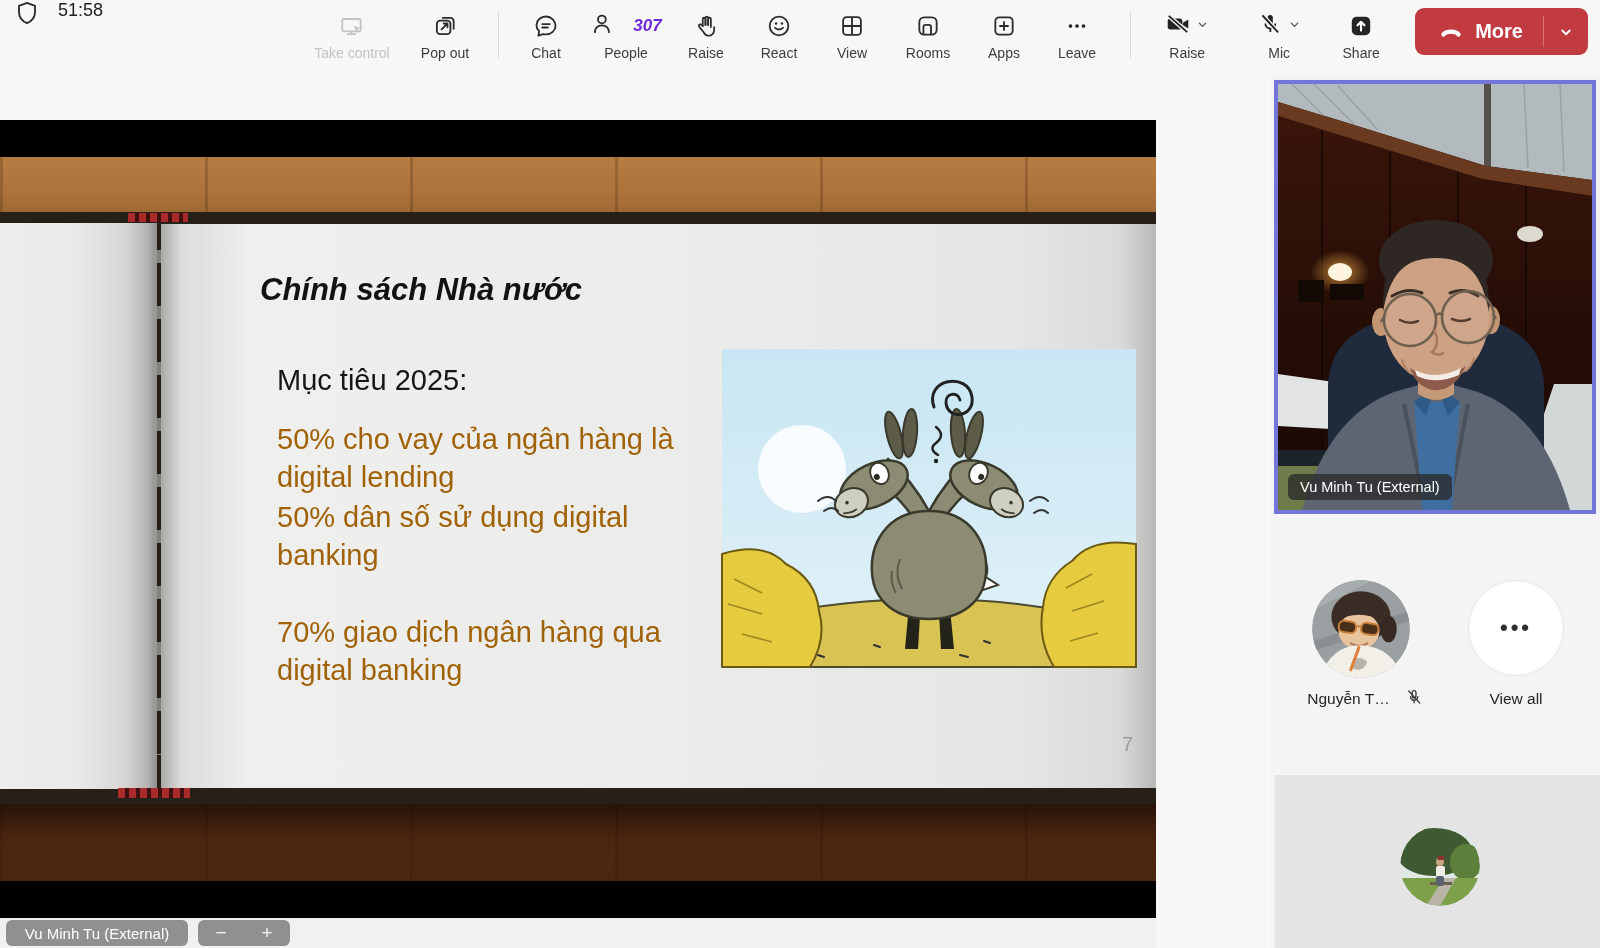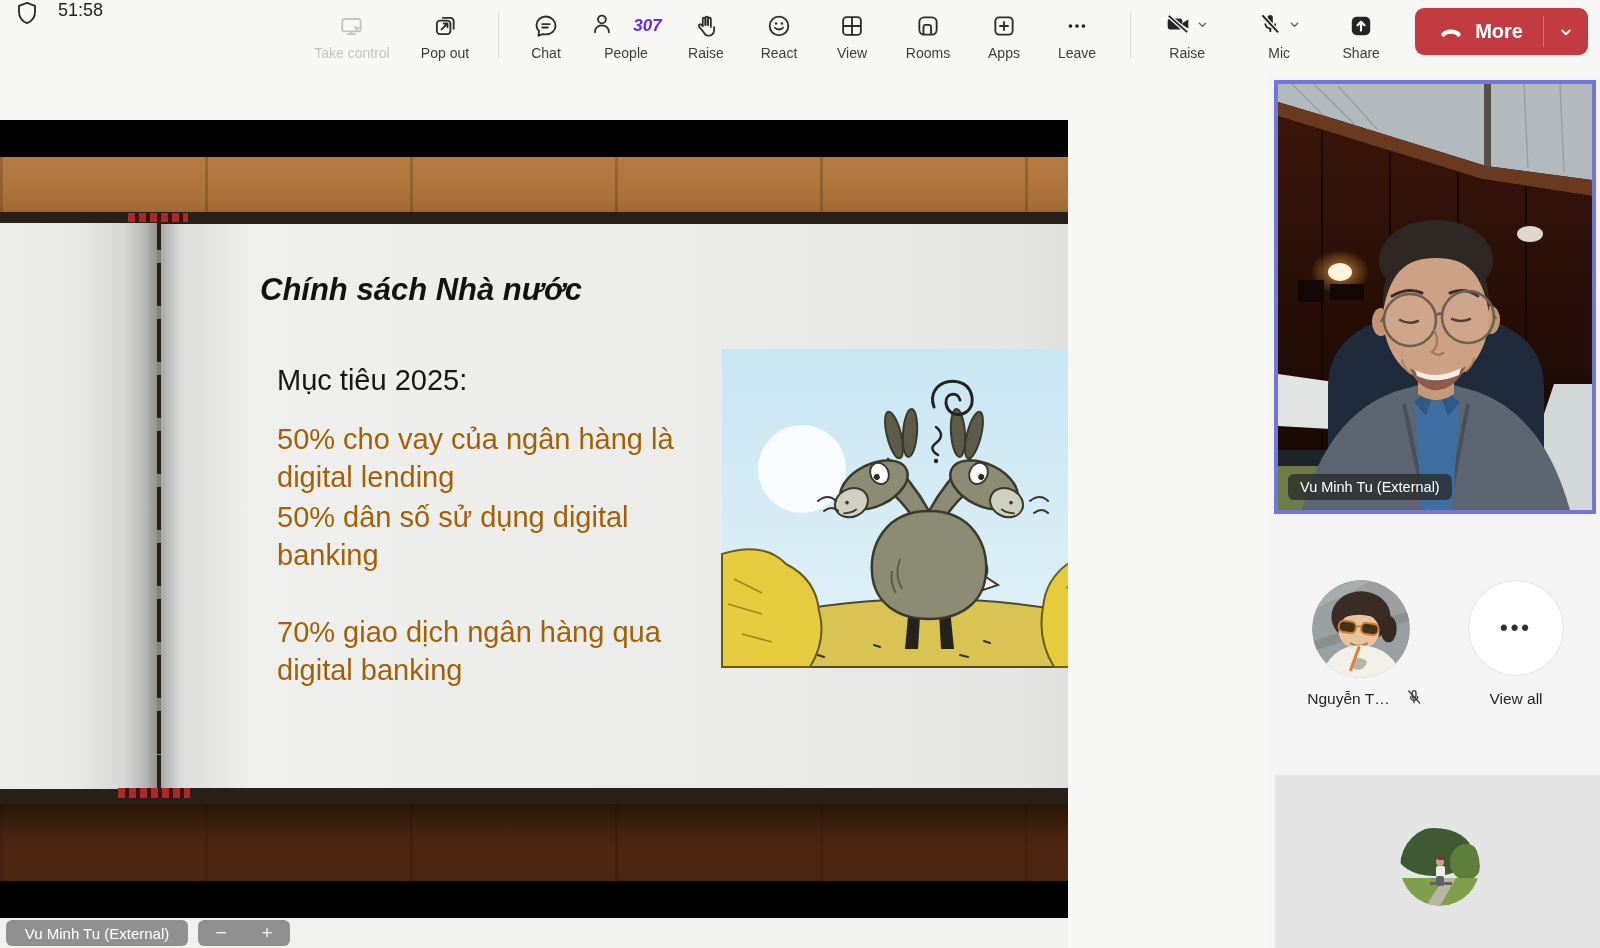--- a/index.html
+++ b/index.html
@@ -18,21 +18,21 @@
   .w92{width:92px}.w76{width:76px}.w64{width:64px}.w78{width:78px}.w70{width:70px}.w84{width:84px}
   .tb-div{width:1px;height:46px;background:#d9d9d8;margin:6px 6px 0 6px;}
   .count{font-size:17px;font-weight:bold;color:#6d28d9;margin-left:13px;font-style:italic;}
   .leave-btn{margin-left:14px;height:47px;display:flex;align-items:stretch;background:#c13b41;
              border-radius:9px;overflow:hidden;cursor:pointer;margin-top:2px;}
   .leave-main{display:flex;align-items:center;gap:10px;padding:0 20px 0 22px;}
   .leave-main .lv{color:#fff;font-size:20px;font-weight:600;}
   .leave-sep{width:1px;background:rgba(255,255,255,0.30);margin:8px 0;}
   .leave-chev{display:flex;align-items:center;justify-content:center;width:44px;}
   
-  .stage{position:absolute;left:0;top:75px;width:1068px;height:873px;overflow:hidden;background:#f7f7f6;}
+  .stage{position:absolute;left:0;top:75px;width:1156px;height:873px;overflow:hidden;background:#f7f7f6;}
   .strip-top{position:absolute;left:0;top:0;width:1270px;height:45px;background:#f7f7f6;}
   .bar-top{position:absolute;left:0;top:45px;width:1270px;height:37px;background:#000;}
   .wood{position:absolute;left:0;top:82px;width:1270px;height:724px;
         background:
           repeating-linear-gradient(90deg, rgba(40,18,6,0.20) 0 3px, rgba(255,255,255,0) 3px 205px),
           linear-gradient(180deg,#b57c42 0%,#a86f38 7%,#93592a 20%,#834c23 36%,#74401e 52%,#653617 70%,#562c13 86%,#4a2510 100%);}
   .bar-bottom{position:absolute;left:0;top:806px;width:1270px;height:37px;background:#000;}
   .strip-bottom{position:absolute;left:0;top:843px;width:1270px;height:30px;background:#f1f1f0;}
   
   .book-cover{position:absolute;left:-34px;top:137px;width:1224px;height:592px;background:#272019;

